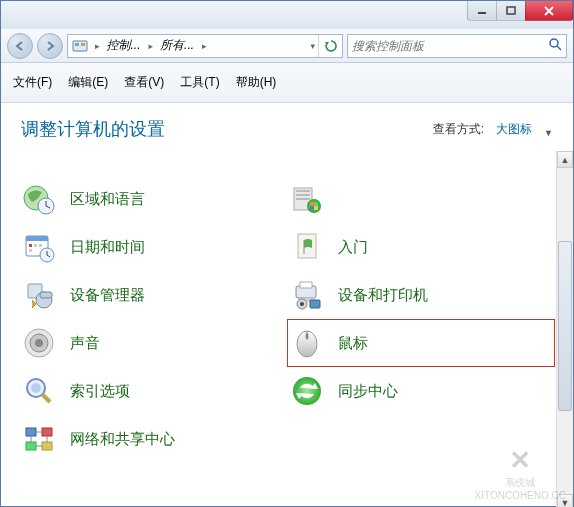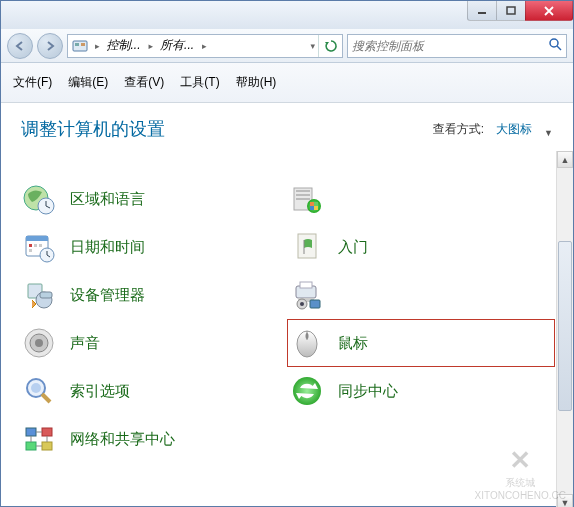--- a/index.html
+++ b/index.html
@@ -224,20 +224,21 @@
         <div class="ic">
             <svg width="34" height="34">
               <rect x="6" y="8" width="20" height="12" rx="2" fill="#e0e8f0" stroke="#889"></rect>
               <rect x="10" y="4" width="12" height="6" fill="#fff" stroke="#aab"></rect>
               <rect x="8" y="20" width="16" height="4" fill="#ccc"></rect>
               <circle cx="12" cy="26" r="5" fill="#d8d8d8" stroke="#888"></circle>
               <circle cx="12" cy="26" r="2" fill="#445"></circle>
               <rect x="20" y="22" width="10" height="8" rx="1" fill="#5a90c8" stroke="#367"></rect>
             </svg>
           </div>
+        <span class="item-label">设备和打印机</span>
       </div>
 
       <div class="item">
         <div class="ic">
             <svg width="34" height="34">
               <circle cx="17" cy="17" r="14" fill="#e8e8e8" stroke="#aaa"></circle>
               <circle cx="17" cy="17" r="9" fill="#c8c8c8" stroke="#888"></circle>
               <circle cx="17" cy="17" r="4" fill="#888"></circle>
             </svg>
           </div>

